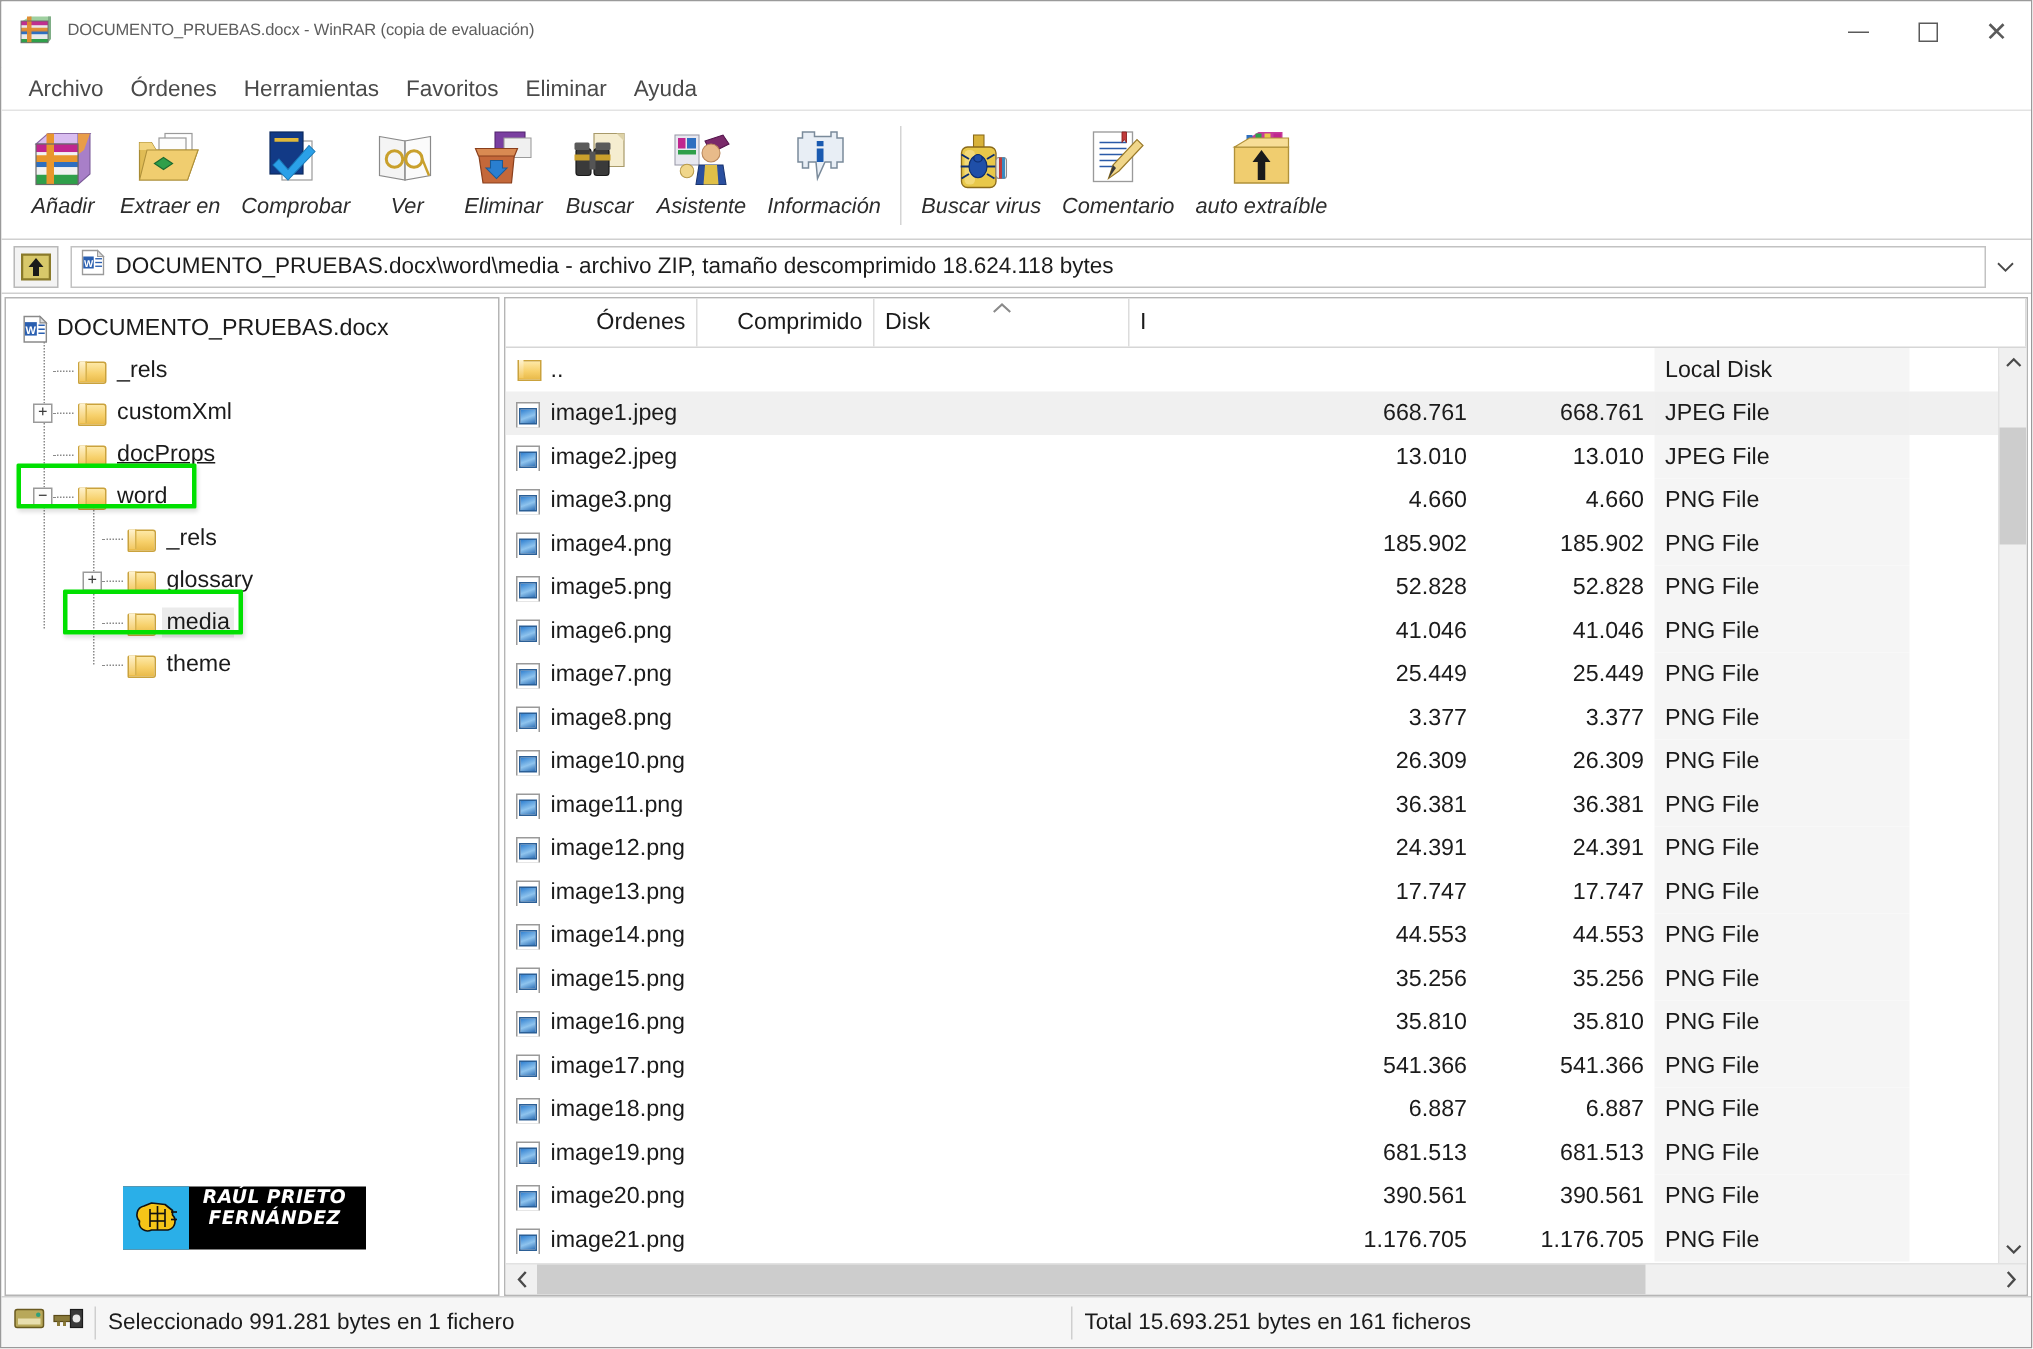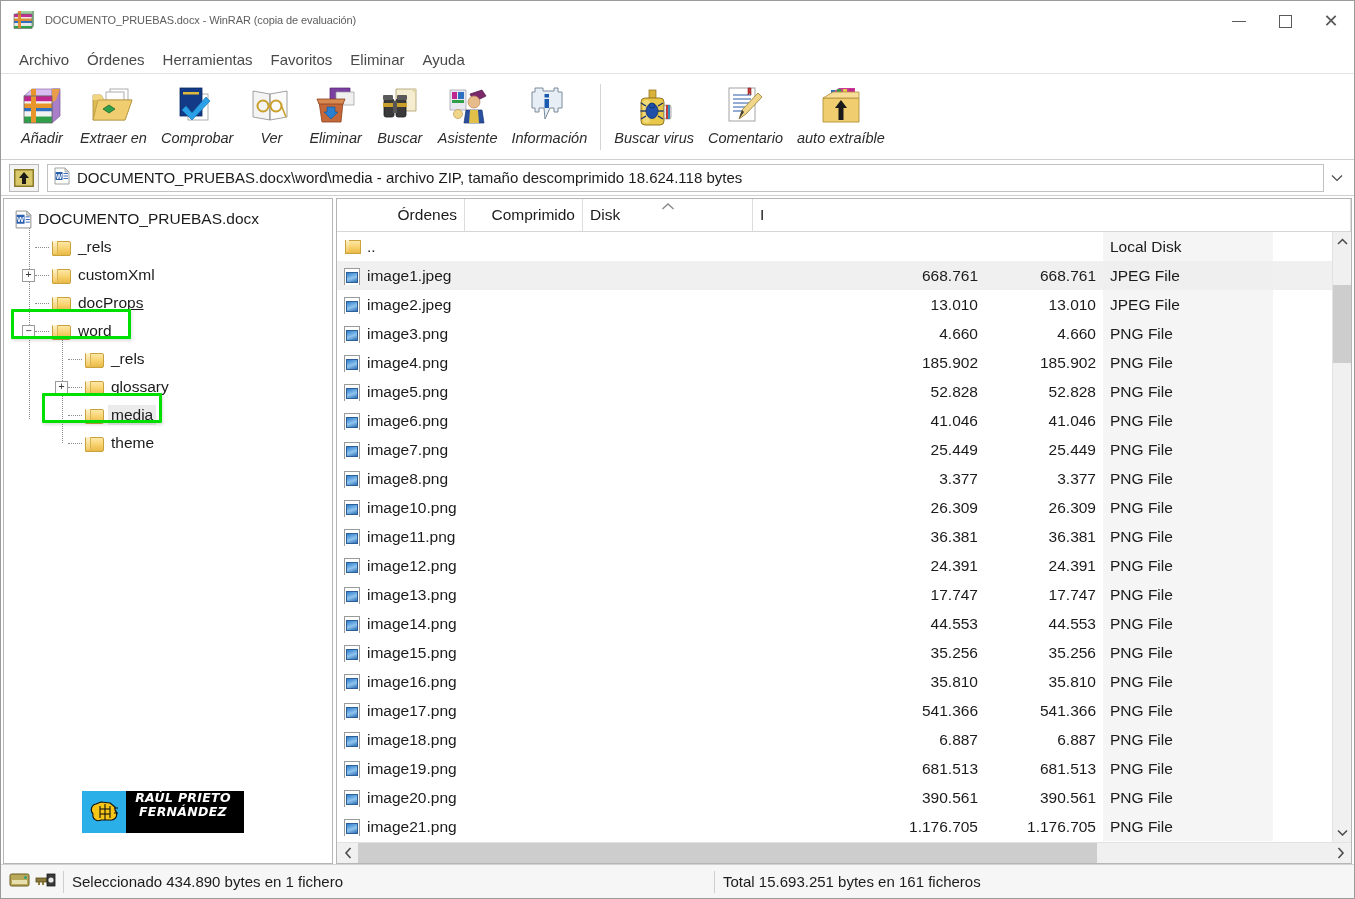--- a/index.html
+++ b/index.html
@@ -1112,18 +1112,18 @@
         <svg width="22" height="18" viewBox="0 0 22 18">
           <rect x="1" y="7" width="11" height="4" fill="#8a7a3a" stroke="#5a4a18" stroke-width="0.8"></rect>
           <rect x="3" y="11" width="2" height="3" fill="#8a7a3a"></rect>
           <rect x="7" y="11" width="2" height="3" fill="#8a7a3a"></rect>
           <rect x="12" y="3" width="8" height="12" fill="#3a3a3a" stroke="#1a1a1a" stroke-width="0.8"></rect>
           <circle cx="16" cy="9" r="2.6" fill="#e8e8e8"></circle>
         </svg>
       </span>
     </div>
     <div class="st-sep"></div>
-    <div class="st-text st-left">Seleccionado 434.890 bytes en 1 fichero</div>
+    <div class="st-text st-left">Seleccionado 991.281 bytes en 1 fichero</div>
     <div class="st-sep"></div>
     <div class="st-text st-right">Total 15.693.251 bytes en 161 ficheros</div>
   </div>
 
 </div>
 
 </body></html>

